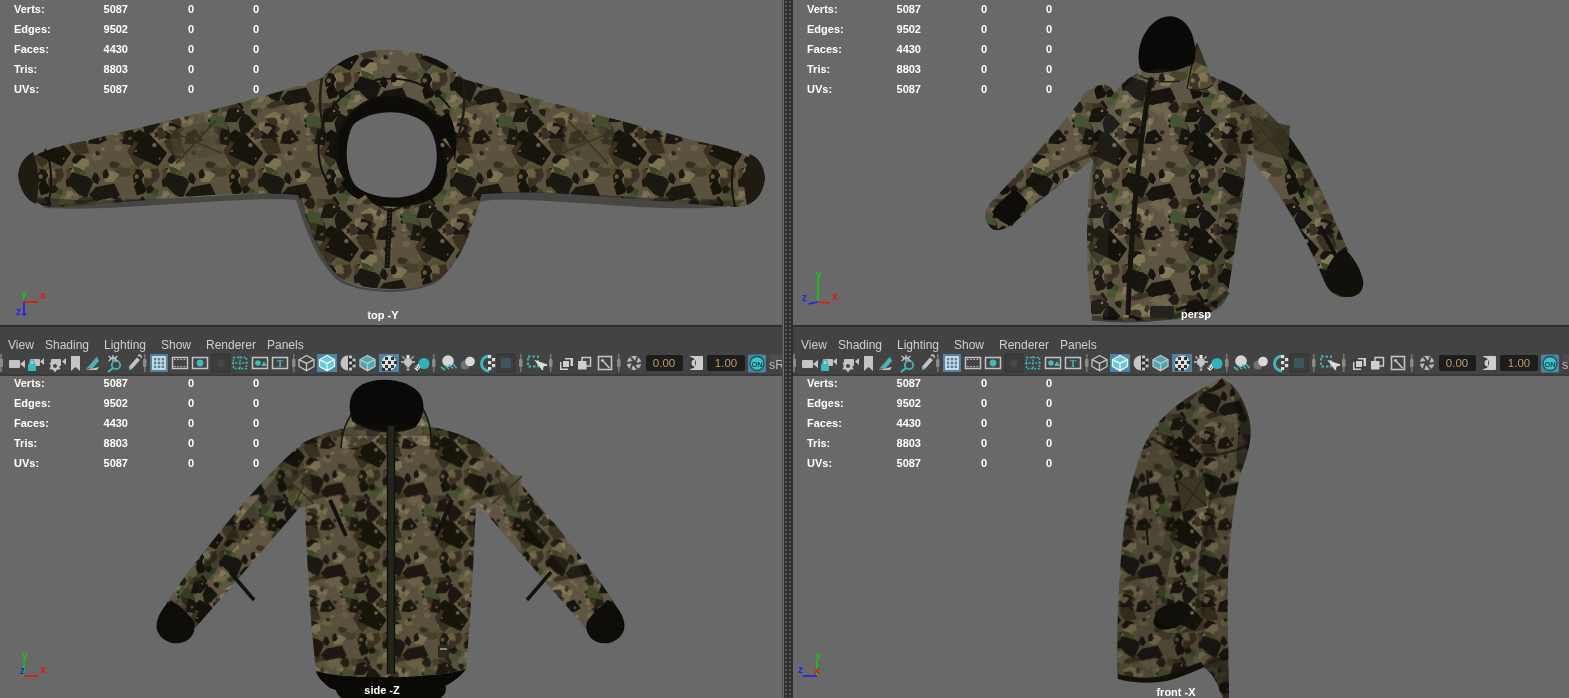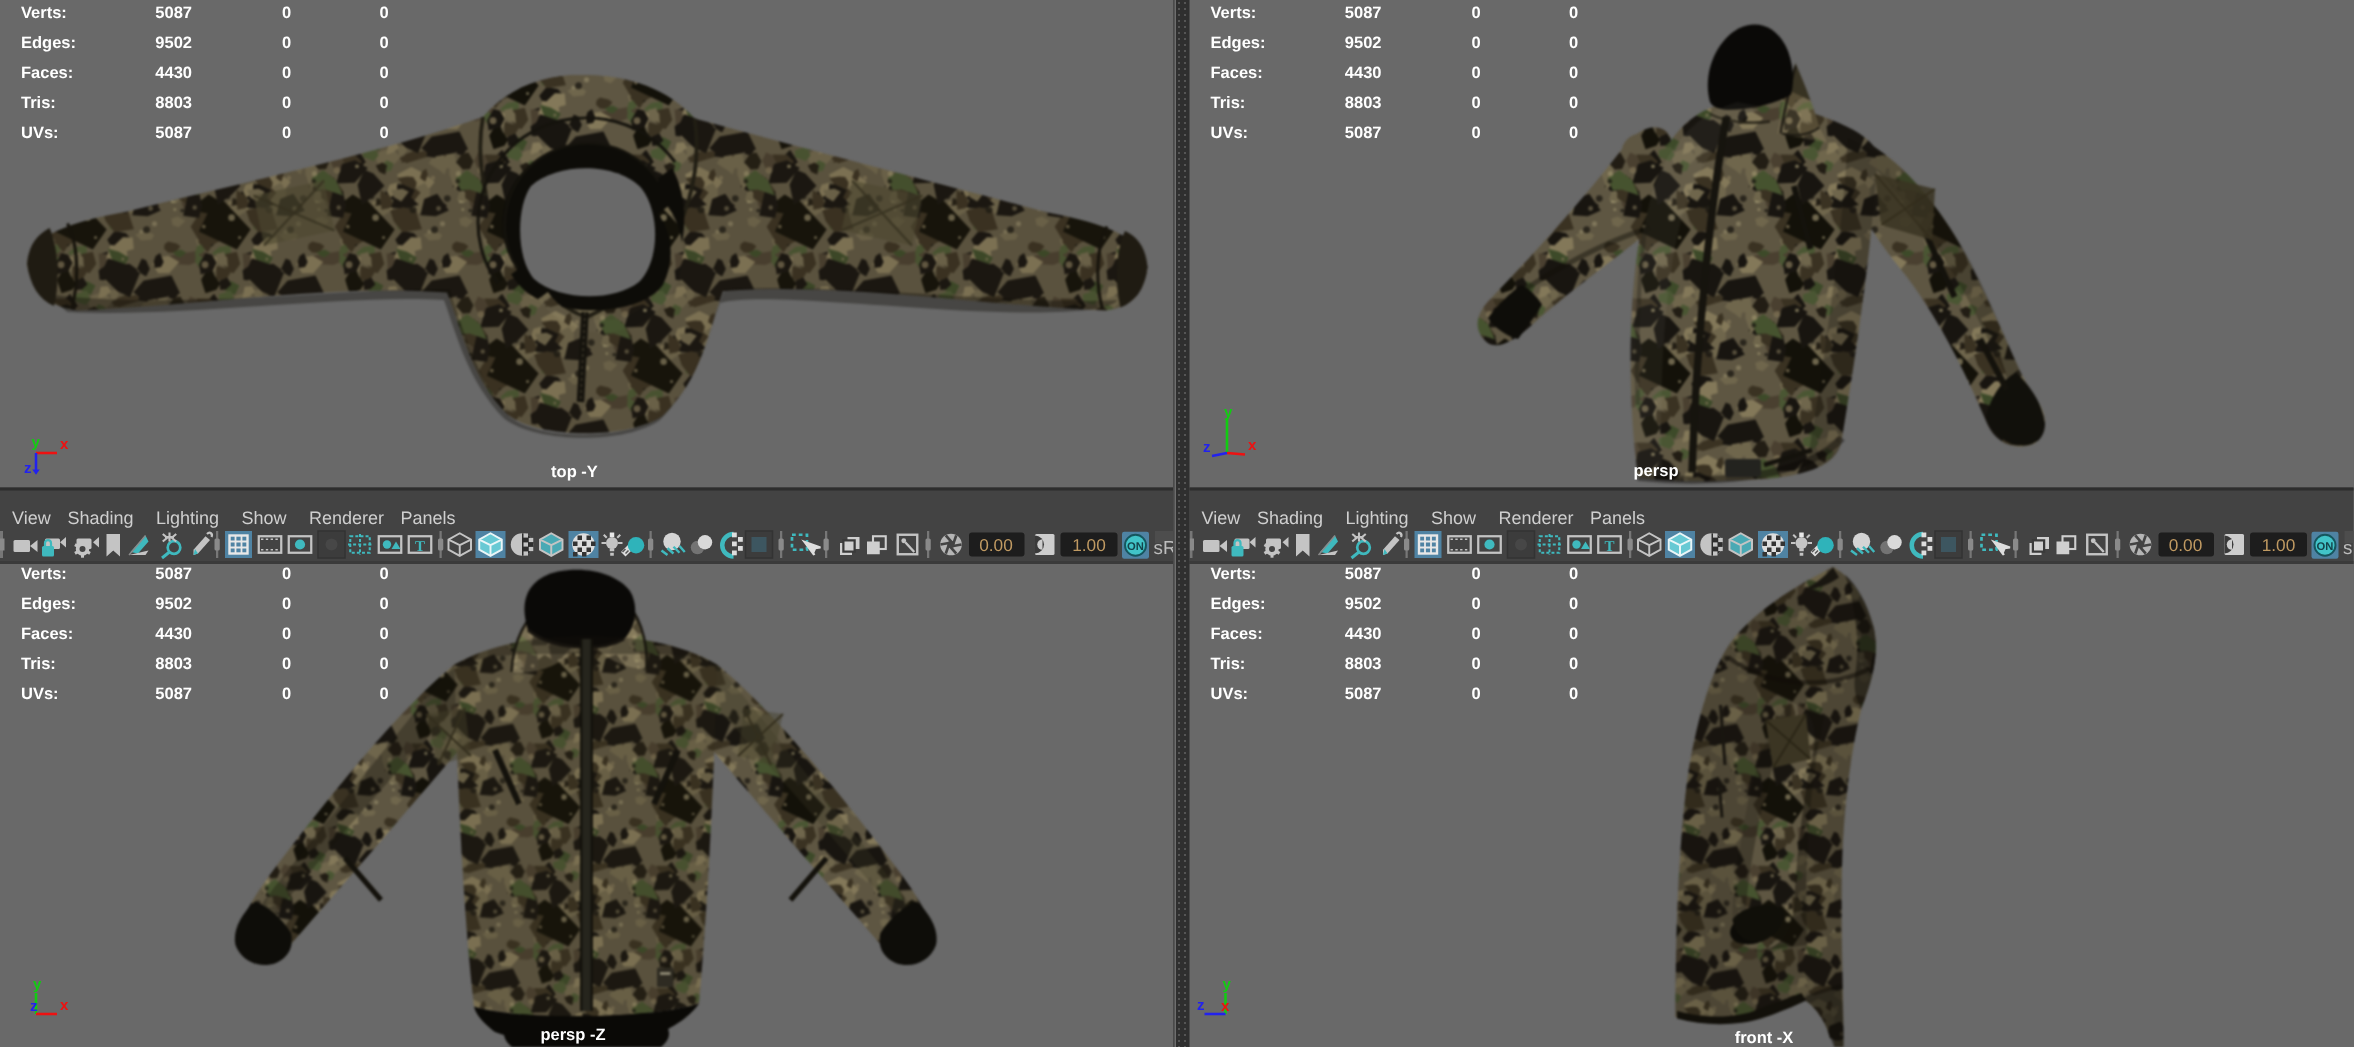--- a/index.html
+++ b/index.html
@@ -451,21 +451,21 @@
     <div style="position:absolute;top:80px;left:240px;width:32px;text-align:center;">0</div>
   </div>
 <svg style="position:absolute;left:796px;top:274px;overflow:visible" width="50" height="40" viewBox="0 0 50 40">
     <path d="M22 28 L22 5" stroke="#1c1" stroke-width="1.7"></path>
     <text x="20" y="4" font-size="10" font-weight="bold" fill="#1c1" font-family="Liberation Sans,sans-serif">y</text>
     <path d="M22 28 L34 29" stroke="#e11" stroke-width="1.7"></path>
     <text x="36" y="26" font-size="10" font-weight="bold" fill="#e11" font-family="Liberation Sans,sans-serif">x</text>
     <path d="M22 28 L12 30" stroke="#22e" stroke-width="1.7"></path>
     <text x="6" y="27" font-size="10" font-weight="bold" fill="#22e" font-family="Liberation Sans,sans-serif">z</text>
   </svg>
-<div class="vplabel" style="left:1104px;top:308px">persp</div>
+<div class="vplabel" style="left:1196px;top:308px">persp</div>
 <div class="strip" style="left:0px;top:325px;width:783px;height:51px">
     <div style="position:absolute;left:0;top:0;width:100%;height:2px;background:#2d2d2d"></div>
     <span style="position:absolute;left:8px;top:13px;color:#cfcfcf;font-size:12px">View</span>
     <span style="position:absolute;left:45px;top:13px;color:#cfcfcf;font-size:12px">Shading</span>
     <span style="position:absolute;left:104px;top:13px;color:#cfcfcf;font-size:12px">Lighting</span>
     <span style="position:absolute;left:161px;top:13px;color:#cfcfcf;font-size:12px">Show</span>
     <span style="position:absolute;left:206px;top:13px;color:#cfcfcf;font-size:12px">Renderer</span>
     <span style="position:absolute;left:267px;top:13px;color:#cfcfcf;font-size:12px">Panels</span>
     <svg style="position:absolute;left:0;top:27px" width="783" height="22" viewBox="0 0 783 22">
       <rect x="0" y="2" width="2" height="18" fill="#777"></rect>
@@ -986,21 +986,21 @@
     <div style="position:absolute;top:80px;left:175px;width:32px;text-align:center;">0</div>
     <div style="position:absolute;top:80px;left:240px;width:32px;text-align:center;">0</div>
   </div>
 <svg style="position:absolute;left:2px;top:648px;overflow:visible" width="50" height="40" viewBox="0 0 50 40">
     <path d="M22 28 L22 14" stroke="#1c1" stroke-width="1.7"></path>
     <text x="20" y="11" font-size="10" font-weight="bold" fill="#1c1" font-family="Liberation Sans,sans-serif">y</text>
     <path d="M22 28 L36 28" stroke="#e11" stroke-width="1.7"></path>
     <text x="38" y="25" font-size="10" font-weight="bold" fill="#e11" font-family="Liberation Sans,sans-serif">x</text>
     <text x="18" y="26" font-size="10" font-weight="bold" fill="#22e" font-family="Liberation Sans,sans-serif">z</text>
   </svg>
-<div class="vplabel" style="left:382px;top:684px">persp -Z</div>
+<div class="vplabel" style="left:382px;top:684px">side -Z</div>
 <div class="pane" style="left:793px;top:376px;width:776px;height:322px"></div>
 <svg style="position:absolute;left:793px;top:375px;filter:blur(0.7px)" width="776" height="323" viewBox="793 375 776 323">
     <defs>
       <pattern id="c4" patternUnits="userSpaceOnUse" width="96" height="96" patternTransform="scale(0.85)">
         <rect width="96" height="96" fill="#5e5642"></rect>
         <path d="M96.1 7.6 L88.6 9.9 L79.0 12.9 L73.5 9.5 L83.2 5.9 L90.3 4.7 Z" fill="#3a3222"></path>
         <path d="M96.1 103.6 L88.6 105.9 L79.0 108.9 L73.5 105.5 L83.2 101.9 L90.3 100.7 Z" fill="#3a3222"></path>
         <path d="M22.6 4.6 L20.2 7.7 L16.4 6.5 L17.9 1.9 L21.0 -2.3 Z" fill="#181510"></path>
         <path d="M22.6 100.6 L20.2 103.7 L16.4 102.5 L17.9 97.9 L21.0 93.7 Z" fill="#181510"></path>
         <path d="M78.8 65.3 L76.4 67.2 L73.7 67.5 L74.6 62.4 L76.6 62.5 Z" fill="#6f664c"></path>

